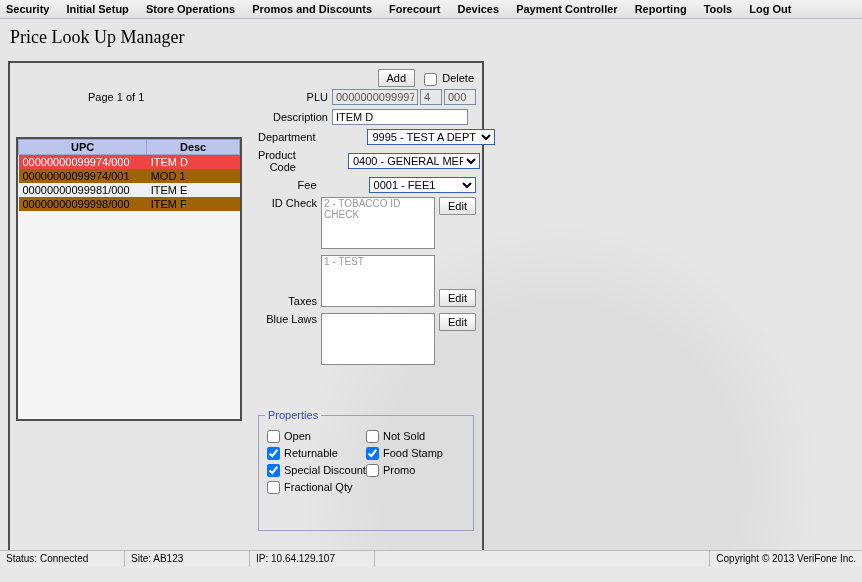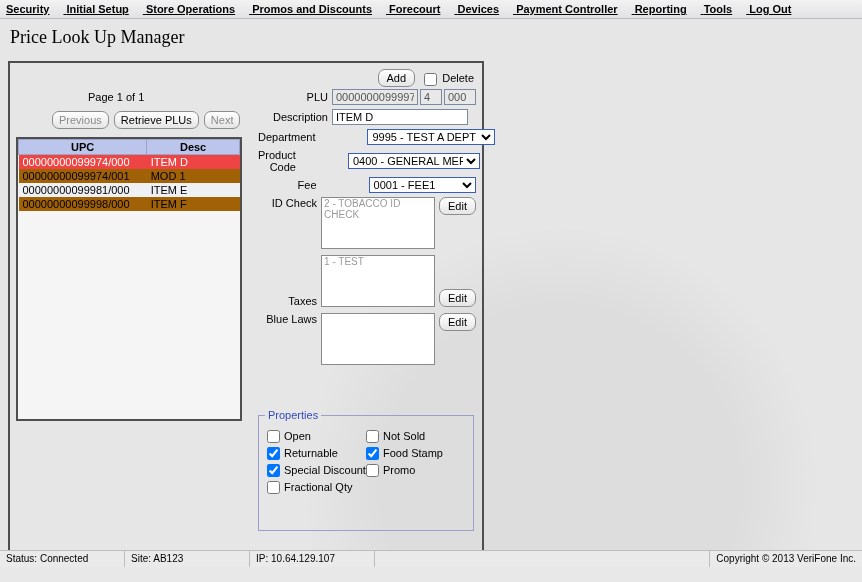--- a/index.html
+++ b/index.html
@@ -1,24 +1,24 @@
 <!DOCTYPE html>
 <html><head>
 <meta charset="utf-8">
 <style>
   html,body{margin:0;padding:0;font-family:Arial,Helvetica,sans-serif;font-size:11px;color:#000;background:#e8e8e9;width:862px;height:582px;overflow:hidden;}
-  .menubar{background:linear-gradient(#f2f2f3,#e2e2e4);border-bottom:1px solid #bcbcc0;padding:3px 6px;font-weight:bold;font-size:11px;text-decoration:underline;}
+  .menubar{background:linear-gradient(#f2f2f3,#e2e2e4);border-bottom:1px solid #bcbcc0;padding:3px 6px;font-weight:bold;font-size:11px;}
   .menubar span{margin-right:14px;cursor:default;}
   .page-bg{position:relative;height:548px;background:
     radial-gradient(circle at 65% 85%, rgba(0,0,0,0.04) 0 180px, rgba(0,0,0,0) 260px),
     linear-gradient(#e6e6e7,#e6e6e7);}
   .title{font-size:18px;font-family:Georgia,serif;padding:8px 10px 6px;}
   .panel{position:absolute;left:8px;top:42px;width:472px;height:494px;border:2px solid #4e4e4e;background:transparent;}
   .topbtns{position:absolute;right:8px;top:6px;}
-  .btn{background:linear-gradient(#ffffff,#e5e5e5);border:1px solid #8c8c8c;border-radius:7px;padding:2px 8px;font-size:11px;cursor:pointer;}
+  .btn{background:linear-gradient(#ffffff,#e5e5e5);border:1px solid #8c8c8c;border-radius:1px;padding:2px 8px;font-size:11px;cursor:pointer;}
   .chk{vertical-align:middle;margin:0 2px 0 6px;}
   .pager{position:absolute;left:78px;top:28px;font-size:11px;}
   .pagerbtns{position:absolute;left:42px;top:48px;}
   .pagerbtns .btn{margin-right:2px;padding:2px 6px;}
   .pagerbtns .btn.disabled{color:#8a8a8a;}
   .listbox{position:absolute;left:6px;top:74px;width:222px;height:280px;border:2px solid #4e4e4e;background:#f5f5f6;}
   table.plu{width:100%;border-collapse:collapse;font-size:11px;}
   table.plu th{background:#bcc6ec;border:1px solid #9aa4c8;font-weight:bold;padding:1px 4px;text-align:center;}
   table.plu td{padding:1px 4px;border-bottom:0;}
   tr.sel td{background:#ef4444;color:#fff;margin-left:28px;}
@@ -66,25 +66,20 @@
 
   <div class="panel">
 
     <div class="topbtns">
       <button class="btn">Add</button>
       <input type="checkbox" class="chk" style="">
       <span>Delete</span>
     </div>
 
     <div class="pager">Page  1 of  1</div>
-    <div class="pagerbtns">
-      <button class="btn disabled">Previous</button>
-      <button class="btn">Retrieve PLUs</button>
-      <button class="btn disabled">Next</button>
-    </div>
 
     <div class="listbox">
       <table class="plu">
         <tbody>
             <tr>
           <th style="width:58%">UPC</th>
           <th>Desc</th>
         </tr>
         <tr class="sel">
           <td>00000000099974/000</td>

